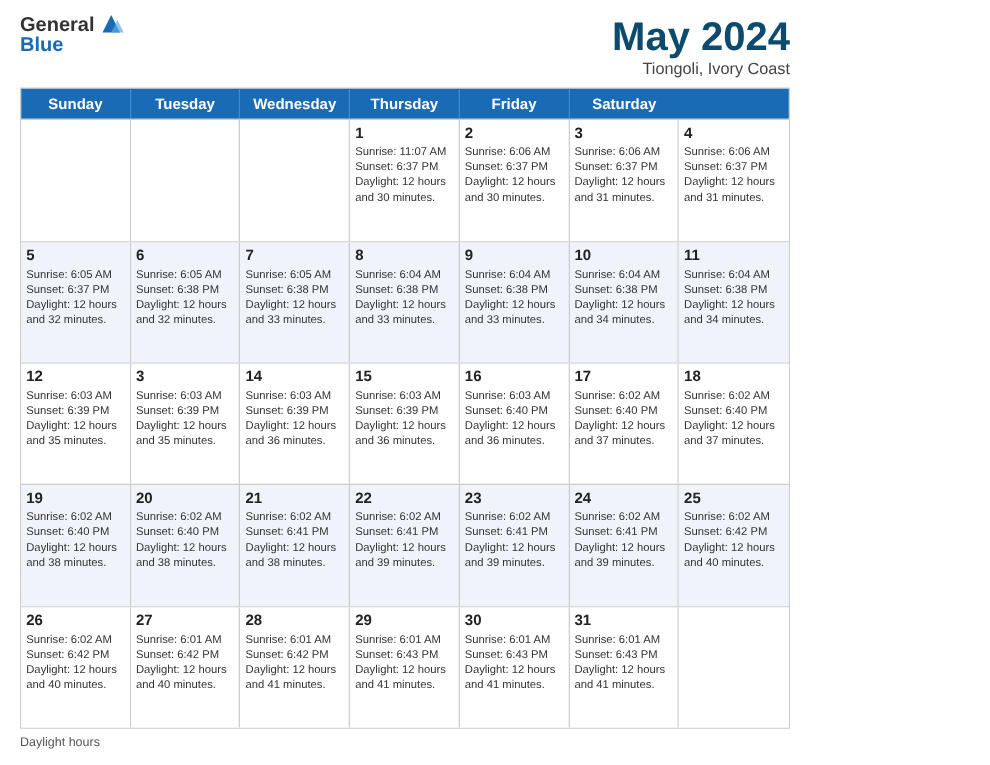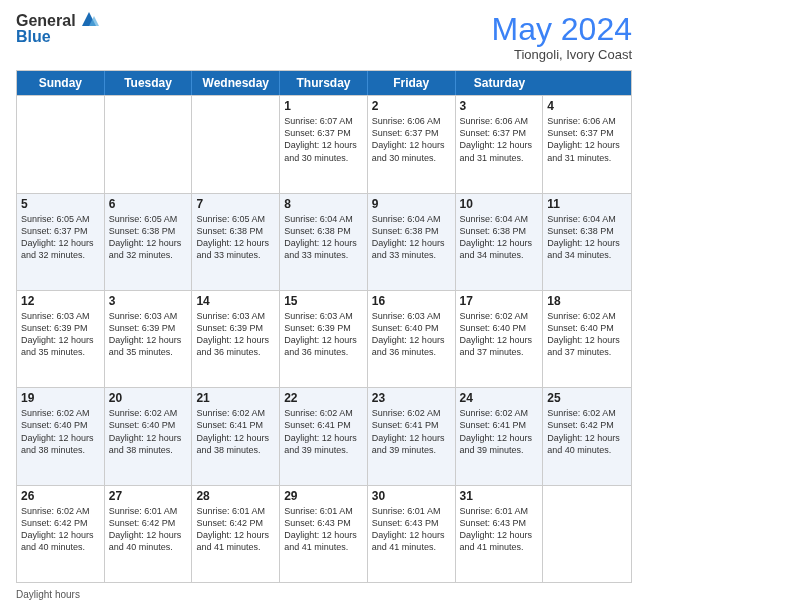--- a/index.html
+++ b/index.html
@@ -33,22 +33,22 @@
       font-weight: bold;
       line-height: 1.1;
     }
     .logo-text .general { color: #333; }
     .logo-text .blue { color: #1a6bb5; }
     .title-area {
       text-align: right;
     }
     .month-year {
       font-size: 32px;
-      font-weight: normal;
-      color: #3b82f6;
+      font-weight: bold;
+      color: #0c4a6e;
       line-height: 1.1;
     }
     .location {
       font-size: 13px;
       color: #444;
     }
     .calendar {
       flex: 1;
       display: flex;
       flex-direction: column;
@@ -145,21 +145,21 @@
         <div class="cal-header-cell">Saturday</div>
       </div>
     <div class="cal-body">
 
     <div class="cal-row">
           <div class="cal-cell"></div>
           <div class="cal-cell"></div>
           <div class="cal-cell"></div>
           <div class="cal-cell">
             <div class="day-number">1</div>
-            <div class="cell-text" style="white-space: pre-line;">Sunrise: 6:07 AM
+            <div class="cell-text" style="white-space: pre-line;">Sunrise: 11:07 AM
 Sunset: 6:37 PM
 Daylight: 12 hours and 30 minutes.</div>
           </div>
           <div class="cal-cell">
             <div class="day-number">2</div>
             <div class="cell-text" style="white-space: pre-line;">Sunrise: 6:06 AM
 Sunset: 6:37 PM
 Daylight: 12 hours and 30 minutes.</div>
           </div>
           <div class="cal-cell">

